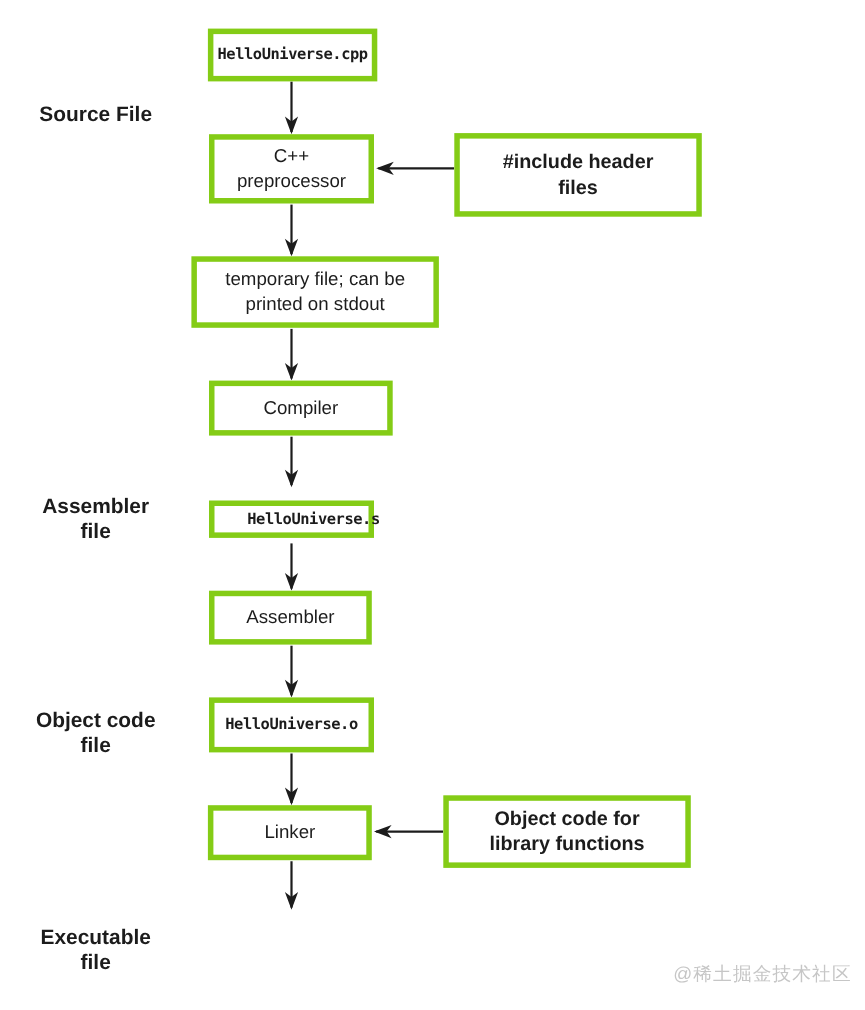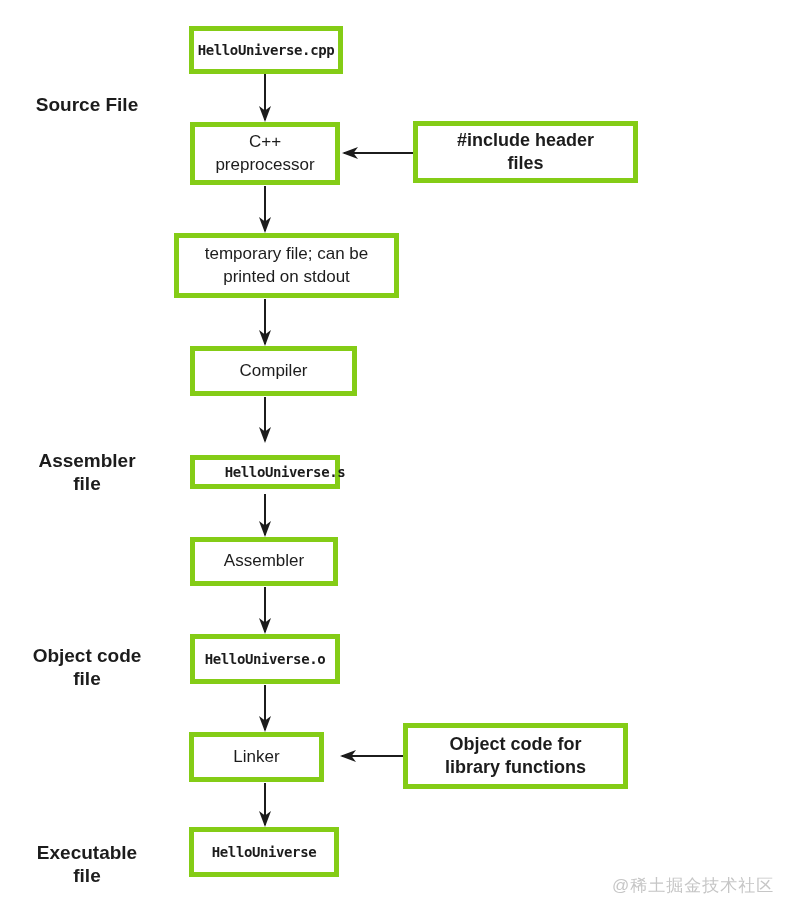--- a/index.html
+++ b/index.html
@@ -63,25 +63,24 @@
 printed on stdout</div>
 
   <div class="box sans" style="left:190px; top:346px; width:167px; height:50px;">Compiler</div>
 
   <div class="box mono" style="left:190px; top:455px; width:150px; height:34px;padding-left:40px;">HelloUniverse.s</div>
 
   <div class="box sans" style="left:190px; top:537px; width:148px; height:49px;">Assembler</div>
 
   <div class="box mono" style="left:190px; top:634px; width:150px; height:50px;">HelloUniverse.o</div>
 
-  <div class="box sans" style="left:189px; top:732px; width:135px; height:50px;">Linker</div>
+  <div class="box sans" style="left:189px; top:732px; width:149px; height:50px;">Linker</div>
 
-  <div class="box mono" style="left:189px; top:827px; width:150px; height:50px;">HelloUniverse</div>
 
-  <div class="box bold-sans" style="left:413px; top:121px; width:225px; height:62px;">#include header
+  <div class="box bold-sans" style="left:413px; top:121px; width:225px; height:76px;">#include header
 files</div>
 
   <div class="box bold-sans" style="left:403px; top:723px; width:225px; height:66px;">Object code for
 library functions</div>
 
   <div class="side-label" style="top:93px;">Source File</div>
 
   <div class="side-label" style="top:449px;">Assembler
 file</div>
 

